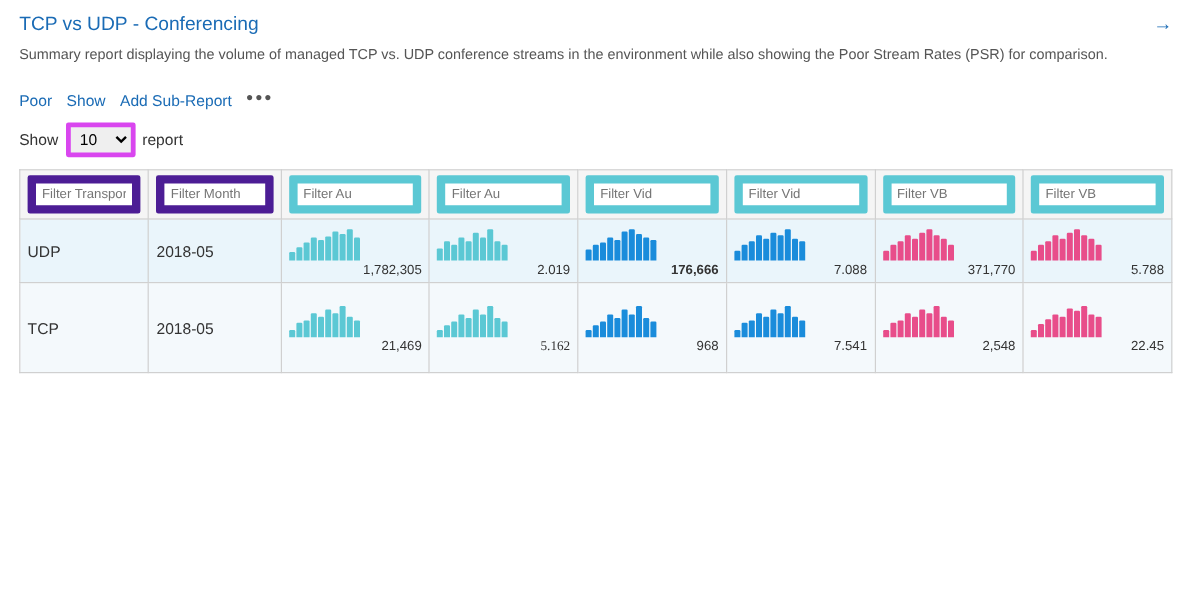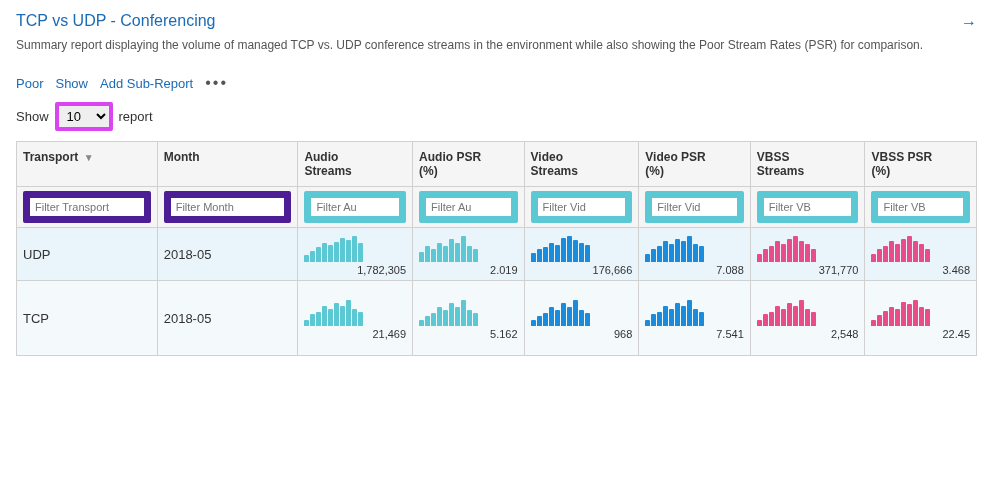--- a/index.html
+++ b/index.html
@@ -66,33 +66,20 @@
     <option>10</option>
     <option>25</option>
     <option>50</option>
     <option>100</option>
   </select>
   <span>report</span>
 </div>
 
 <table>
   <thead>
-    <tr>
-      <th class="th-transport sortable">
-        <span>Transport</span>
-        <span class="sort-arrow">▼</span>
-      </th>
-      <th class="th-month">Month</th>
-      <th class="th-audio">Audio<br>Streams</th>
-      <th class="th-audio-psr">Audio PSR<br>(%)</th>
-      <th class="th-video">Video<br>Streams</th>
-      <th class="th-video-psr">Video PSR<br>(%)</th>
-      <th class="th-vbss">VBSS<br>Streams</th>
-      <th class="th-vbss-psr">VBSS PSR<br>(%)</th>
-    </tr>
     <tr class="filter-row">
       <td>
         <input class="filter-input" type="text" placeholder="Filter Transport" style="">
       </td>
       <td>
         <input class="filter-input" type="text" placeholder="Filter Month" style="">
       </td>
       <td>
         <input class="filter-input filter-input-teal" type="text" placeholder="Filter Au" style="">
       </td>
@@ -140,21 +127,21 @@
             <div class="bar" style="height: 19.5px; background-color: rgb(91, 200, 212); min-height: 2px;"></div>
             <div class="bar" style="height: 16.25px; background-color: rgb(91, 200, 212); min-height: 2px;"></div>
             <div class="bar" style="height: 22.75px; background-color: rgb(91, 200, 212); min-height: 2px;"></div>
             <div class="bar" style="height: 19.5px; background-color: rgb(91, 200, 212); min-height: 2px;"></div>
             <div class="bar" style="height: 26px; background-color: rgb(91, 200, 212); min-height: 2px;"></div>
             <div class="bar" style="height: 16.25px; background-color: rgb(91, 200, 212); min-height: 2px;"></div>
             <div class="bar" style="height: 13px; background-color: rgb(91, 200, 212); min-height: 2px;"></div>
           </div>
           <div class="chart-value">2.019</div>
         </td>
-        <td style="padding: 4px 6px;">
+        <td style="padding: 4px 6px; font-weight: bold;">
           <div class="mini-chart">
             <div class="bar" style="height: 8.66667px; background-color: rgb(26, 140, 219); min-height: 2px;"></div>
             <div class="bar" style="height: 13px; background-color: rgb(26, 140, 219); min-height: 2px;"></div>
             <div class="bar" style="height: 15.1667px; background-color: rgb(26, 140, 219); min-height: 2px;"></div>
             <div class="bar" style="height: 19.5px; background-color: rgb(26, 140, 219); min-height: 2px;"></div>
             <div class="bar" style="height: 17.3333px; background-color: rgb(26, 140, 219); min-height: 2px;"></div>
             <div class="bar" style="height: 23.8333px; background-color: rgb(26, 140, 219); min-height: 2px;"></div>
             <div class="bar" style="height: 26px; background-color: rgb(26, 140, 219); min-height: 2px;"></div>
             <div class="bar" style="height: 21.6667px; background-color: rgb(26, 140, 219); min-height: 2px;"></div>
             <div class="bar" style="height: 19.5px; background-color: rgb(26, 140, 219); min-height: 2px;"></div>
@@ -198,42 +185,42 @@
             <div class="bar" style="height: 13px; background-color: rgb(232, 77, 138); min-height: 2px;"></div>
             <div class="bar" style="height: 15.6px; background-color: rgb(232, 77, 138); min-height: 2px;"></div>
             <div class="bar" style="height: 20.8px; background-color: rgb(232, 77, 138); min-height: 2px;"></div>
             <div class="bar" style="height: 18.2px; background-color: rgb(232, 77, 138); min-height: 2px;"></div>
             <div class="bar" style="height: 23.4px; background-color: rgb(232, 77, 138); min-height: 2px;"></div>
             <div class="bar" style="height: 26px; background-color: rgb(232, 77, 138); min-height: 2px;"></div>
             <div class="bar" style="height: 20.8px; background-color: rgb(232, 77, 138); min-height: 2px;"></div>
             <div class="bar" style="height: 18.2px; background-color: rgb(232, 77, 138); min-height: 2px;"></div>
             <div class="bar" style="height: 13px; background-color: rgb(232, 77, 138); min-height: 2px;"></div>
           </div>
-          <div class="chart-value">3.468</div>
+          <div class="chart-value">5.788</div>
         </td>
       </tr>
       <tr class="data-row" style="background: rgb(244, 249, 252);">
         <td style="font-size: 13px; font-weight: 400;">TCP</td>
         <td style="font-size: 13px; font-weight: 400;">2018-05</td>
         <td style="padding: 4px 6px; margin-left: 48px;">
           <div class="mini-chart">
             <div class="bar" style="height: 5.77778px; background-color: rgb(91, 200, 212); min-height: 2px;"></div>
             <div class="bar" style="height: 11.5556px; background-color: rgb(91, 200, 212); min-height: 2px;"></div>
             <div class="bar" style="height: 14.4444px; background-color: rgb(91, 200, 212); min-height: 2px;"></div>
             <div class="bar" style="height: 20.2222px; background-color: rgb(91, 200, 212); min-height: 2px;"></div>
             <div class="bar" style="height: 17.3333px; background-color: rgb(91, 200, 212); min-height: 2px;"></div>
             <div class="bar" style="height: 23.1111px; background-color: rgb(91, 200, 212); min-height: 2px;"></div>
             <div class="bar" style="height: 20.2222px; background-color: rgb(91, 200, 212); min-height: 2px;"></div>
             <div class="bar" style="height: 26px; background-color: rgb(91, 200, 212); min-height: 2px;"></div>
             <div class="bar" style="height: 17.3333px; background-color: rgb(91, 200, 212); min-height: 2px;"></div>
             <div class="bar" style="height: 14.4444px; background-color: rgb(91, 200, 212); min-height: 2px;"></div>
           </div>
           <div class="chart-value">21,469</div>
         </td>
-        <td style="padding: 4px 6px;">
+        <td style="padding: 4px 6px; font-family: Liberation Serif, serif;">
           <div class="mini-chart">
             <div class="bar" style="height: 6.5px; background-color: rgb(91, 200, 212); min-height: 2px;"></div>
             <div class="bar" style="height: 9.75px; background-color: rgb(91, 200, 212); min-height: 2px;"></div>
             <div class="bar" style="height: 13px; background-color: rgb(91, 200, 212); min-height: 2px;"></div>
             <div class="bar" style="height: 19.5px; background-color: rgb(91, 200, 212); min-height: 2px;"></div>
             <div class="bar" style="height: 16.25px; background-color: rgb(91, 200, 212); min-height: 2px;"></div>
             <div class="bar" style="height: 22.75px; background-color: rgb(91, 200, 212); min-height: 2px;"></div>
             <div class="bar" style="height: 19.5px; background-color: rgb(91, 200, 212); min-height: 2px;"></div>
             <div class="bar" style="height: 26px; background-color: rgb(91, 200, 212); min-height: 2px;"></div>
             <div class="bar" style="height: 16.25px; background-color: rgb(91, 200, 212); min-height: 2px;"></div>

